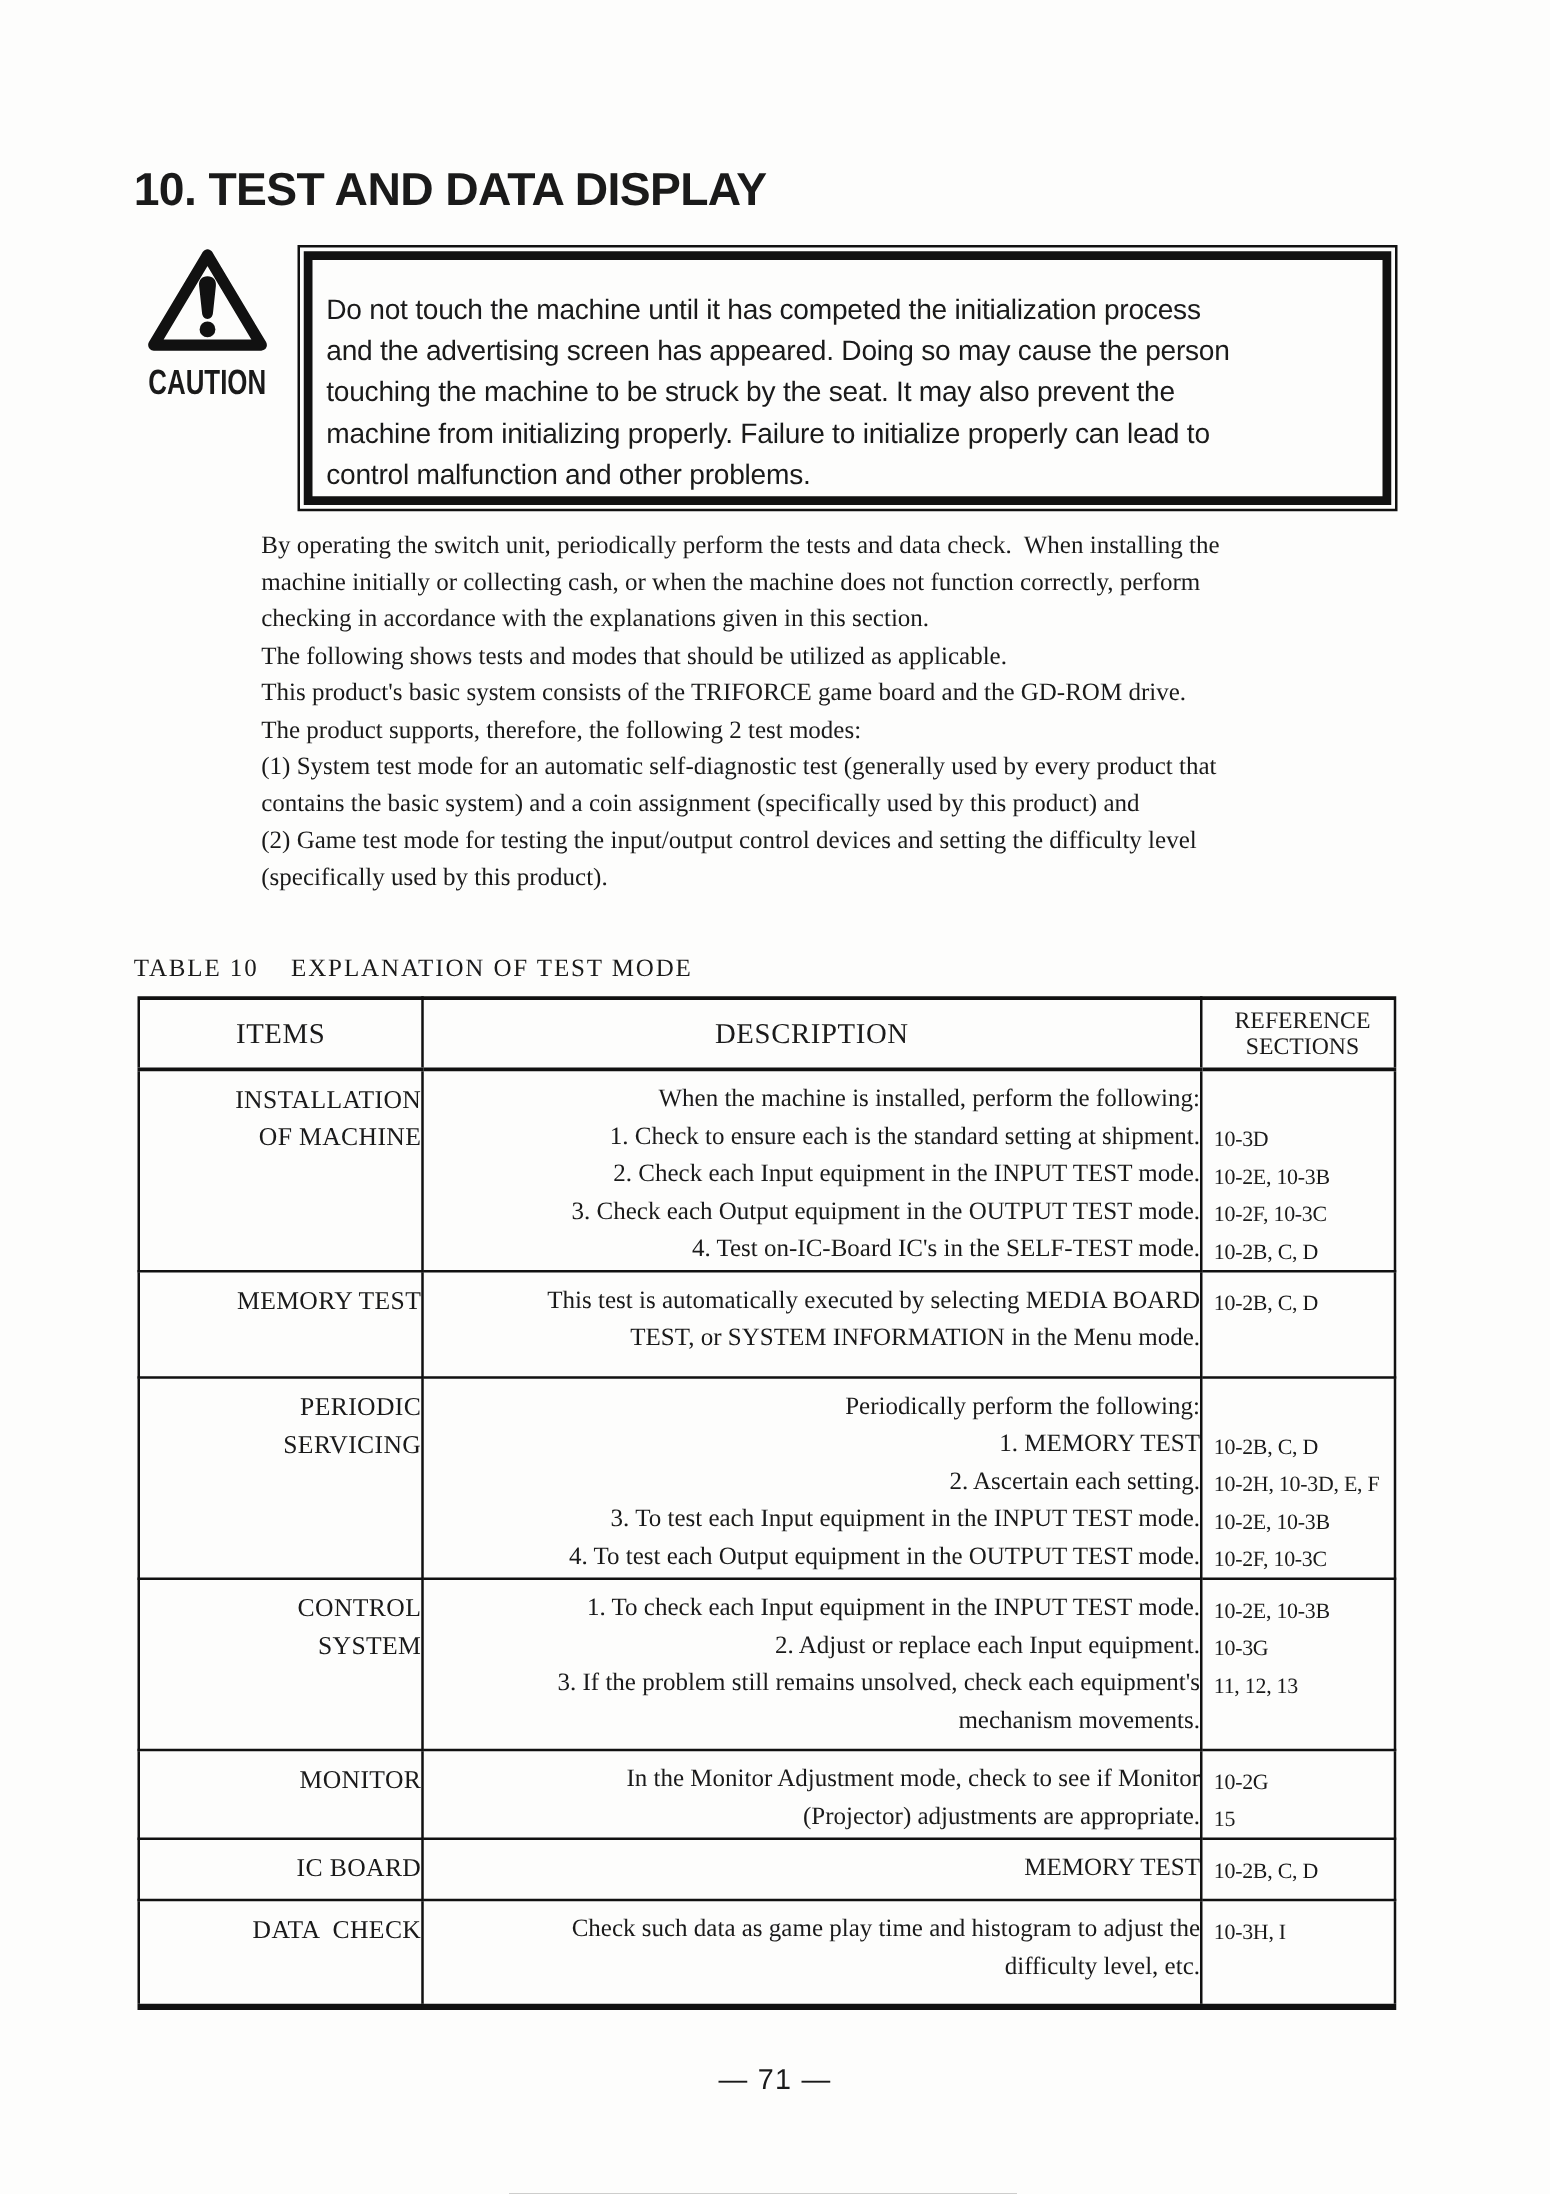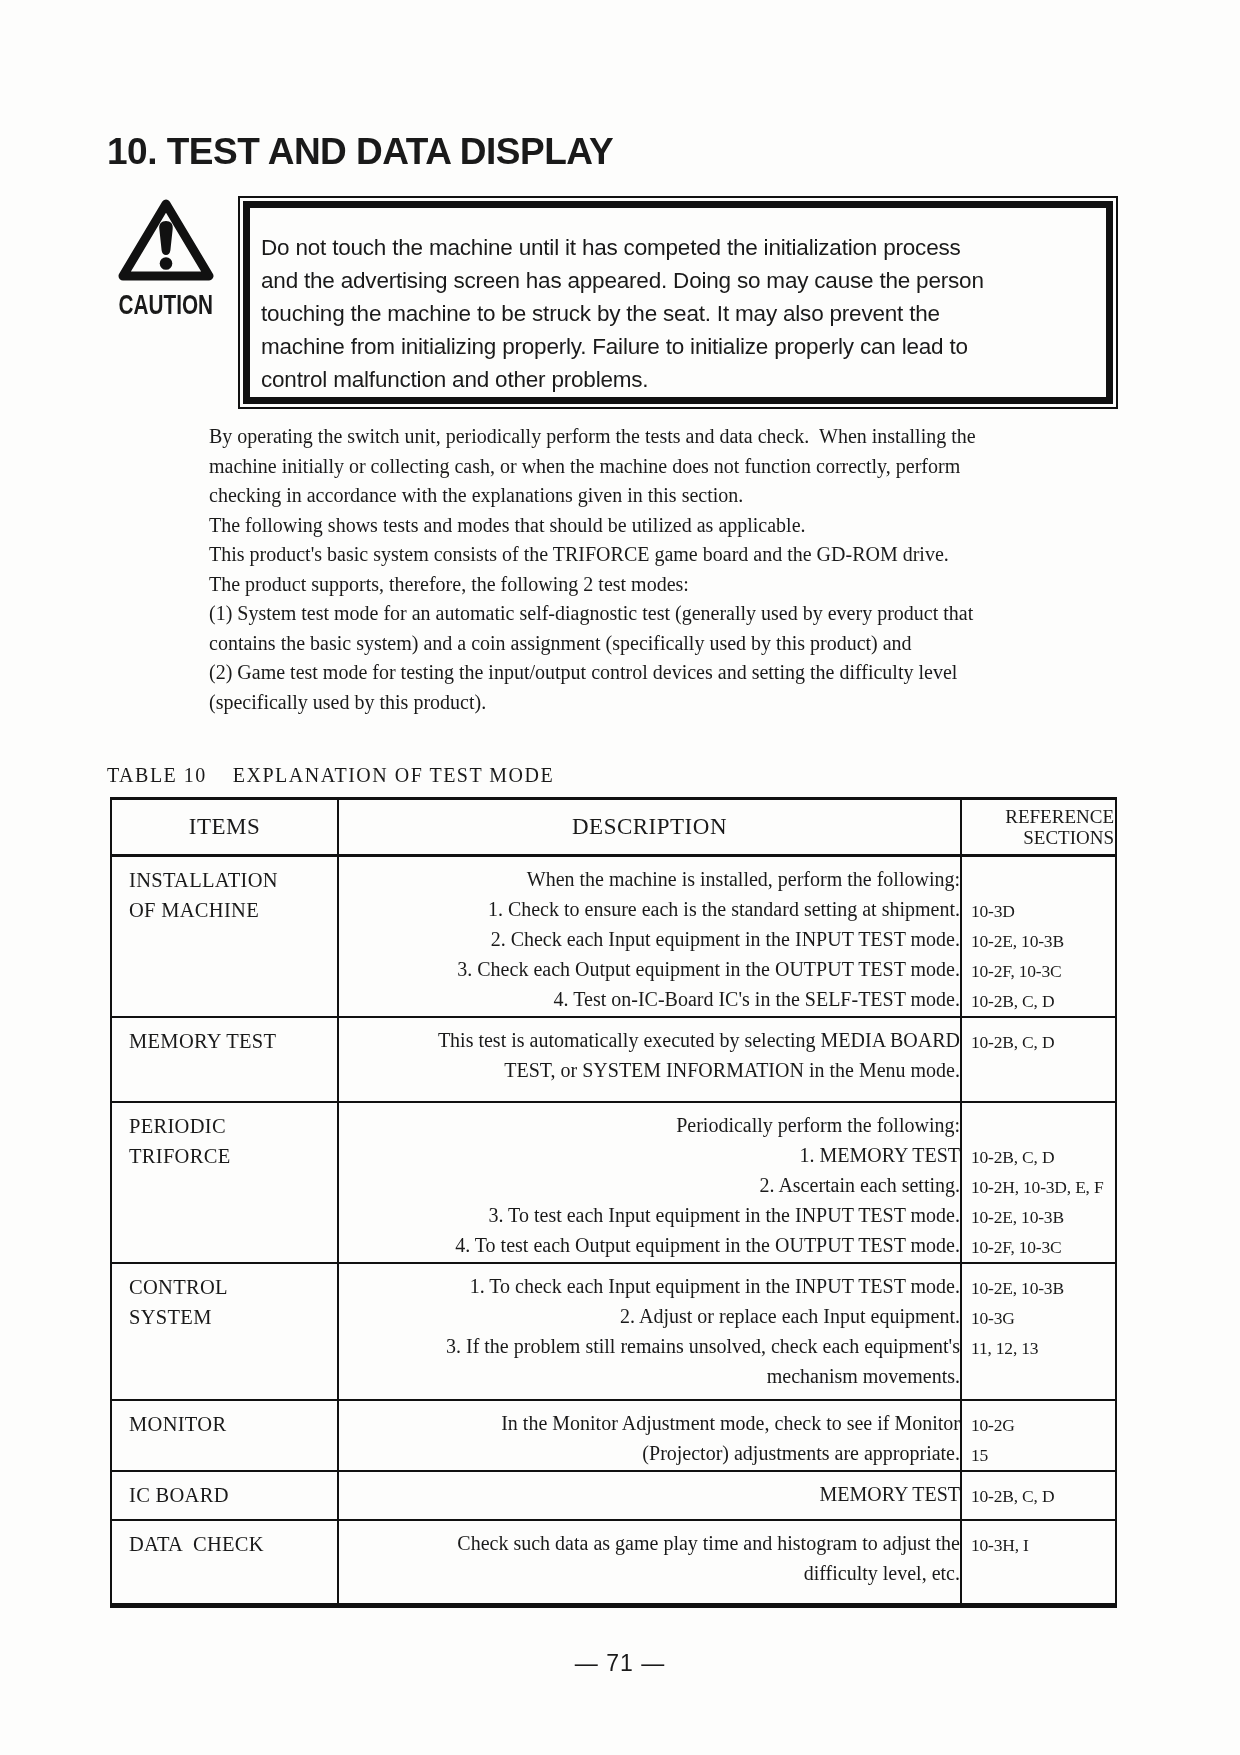--- a/index.html
+++ b/index.html
@@ -43,23 +43,23 @@
     border-collapse:collapse; table-layout:fixed;
     border:2.5px solid #111; border-top-width:3px; border-bottom-width:5px;
   }
   table.test-table th, table.test-table td { border:2px solid #111; box-sizing:border-box; }
   table.test-table thead tr { height:57px; }
   table.test-table th {
     border-bottom:3.5px solid #111; font-weight:normal;
     font-family:"Liberation Serif", serif; vertical-align:middle;
   }
   th.th-items, th.th-desc { font-size:23px; letter-spacing:0.5px; }
-  th.th-ref { font-size:19px; text-align:right; padding-left:8px; }
+  th.th-ref { font-size:19px; text-align:center; padding-left:8px; }
   th.th-ref .ln { height:21px; line-height:21px; white-space:pre; }
-  td.items { font:20.5px "Liberation Serif", serif; padding:8px 0 0 17px; vertical-align:top; }
+  td.items { font:20.5px "Liberation Serif", serif; padding:8px 0 0 17px; vertical-align:top;text-align:right; }
   td.items .ln { height:30px; line-height:30px; white-space:pre; letter-spacing:0.3px; }
   td.desc { font:20px "Liberation Serif", serif; padding:7px 0 0 13px; vertical-align:top;text-align:right; }
   td.desc .ln { height:30px; line-height:30px; white-space:pre; }
   td.ref { font:17.5px "Liberation Serif", serif; padding:9px 0 0 9px; vertical-align:top; letter-spacing:-0.2px; }
   td.ref .ln { height:30px; line-height:30px; white-space:pre; }
   .page-number {
     position:absolute; left:0; right:0; top:1650px; text-align:center;
     font:23px "Liberation Sans", sans-serif; letter-spacing:1px; white-space:pre;
   }
 </style>
@@ -151,21 +151,21 @@
             <div class="ln">This test is automatically executed by selecting MEDIA BOARD</div>
             <div class="ln">TEST, or SYSTEM INFORMATION in the Menu mode.</div>
           </td>
           <td class="ref">
             <div class="ln">10-2B, C, D</div>
           </td>
         </tr>
         <tr style="height: 152px;">
           <td class="items">
             <div class="ln">PERIODIC</div>
-            <div class="ln">TRIFORCE</div>
+            <div class="ln">SERVICING</div>
           </td>
           <td class="desc">
             <div class="ln">Periodically perform the following:</div>
             <div class="ln"> 1. MEMORY TEST</div>
             <div class="ln"> 2. Ascertain each setting.</div>
             <div class="ln"> 3. To test each Input equipment in the INPUT TEST mode.</div>
             <div class="ln"> 4. To test each Output equipment in the OUTPUT TEST mode.</div>
           </td>
           <td class="ref">
             <div class="ln">&nbsp;</div>

